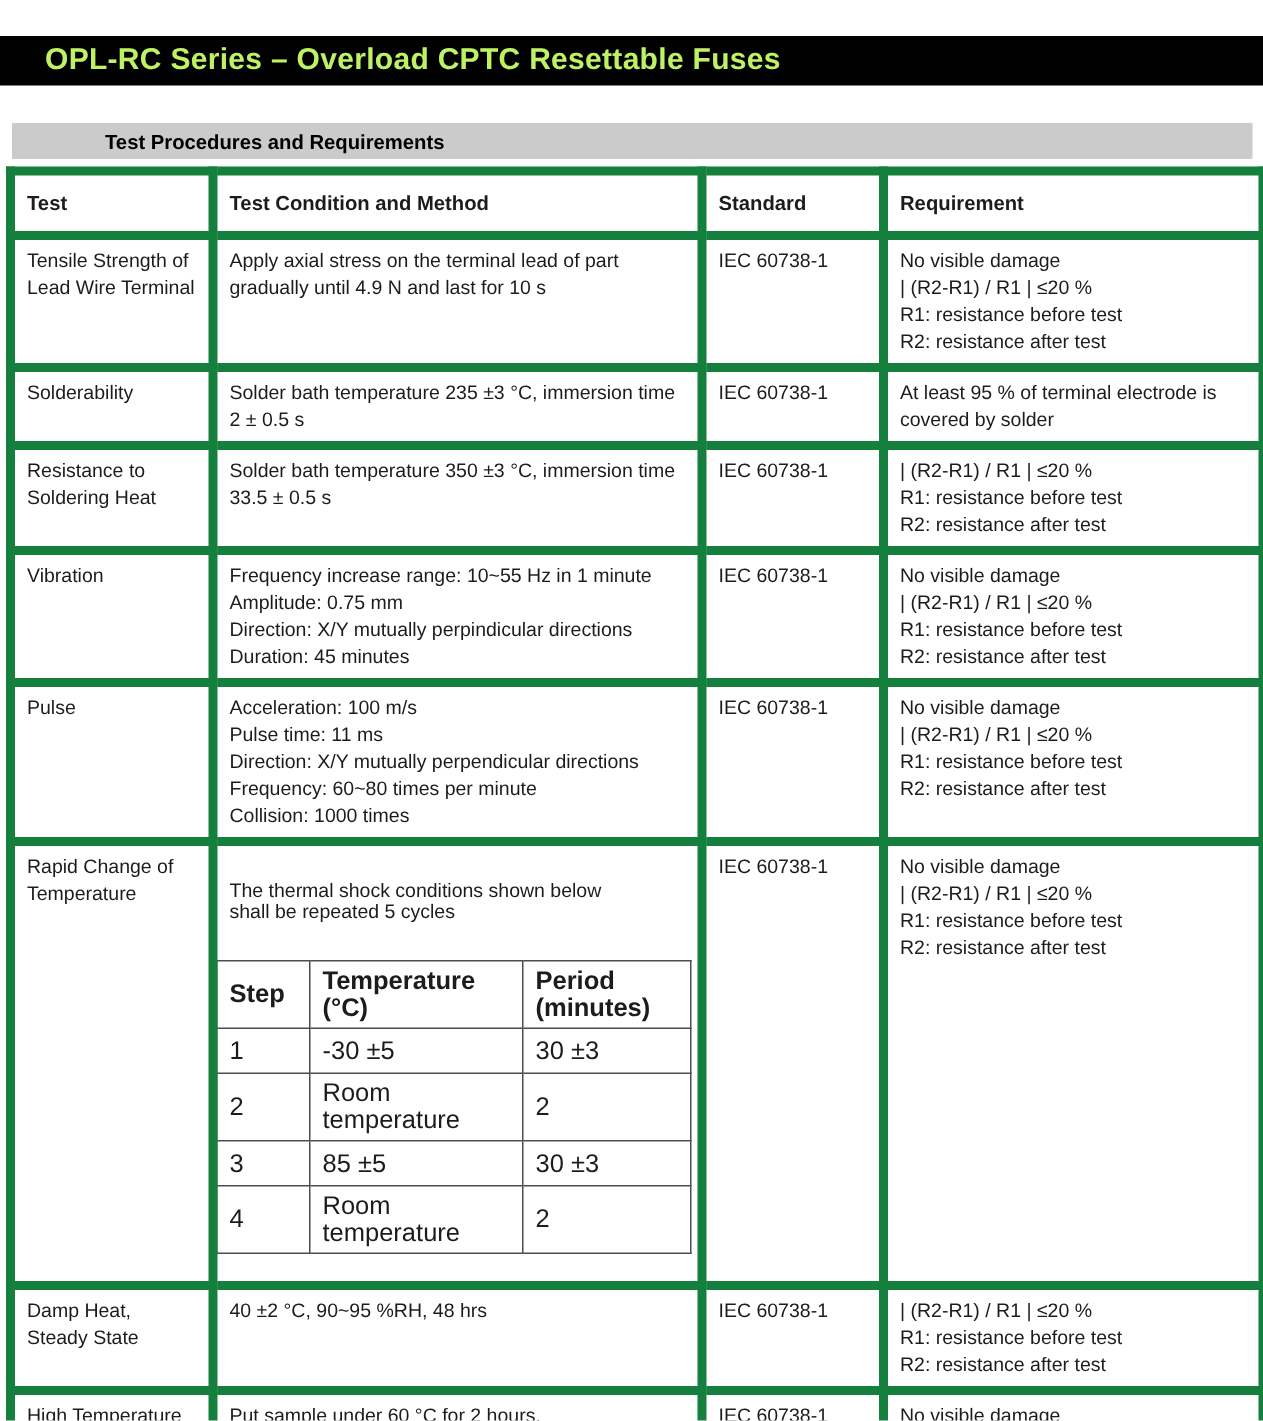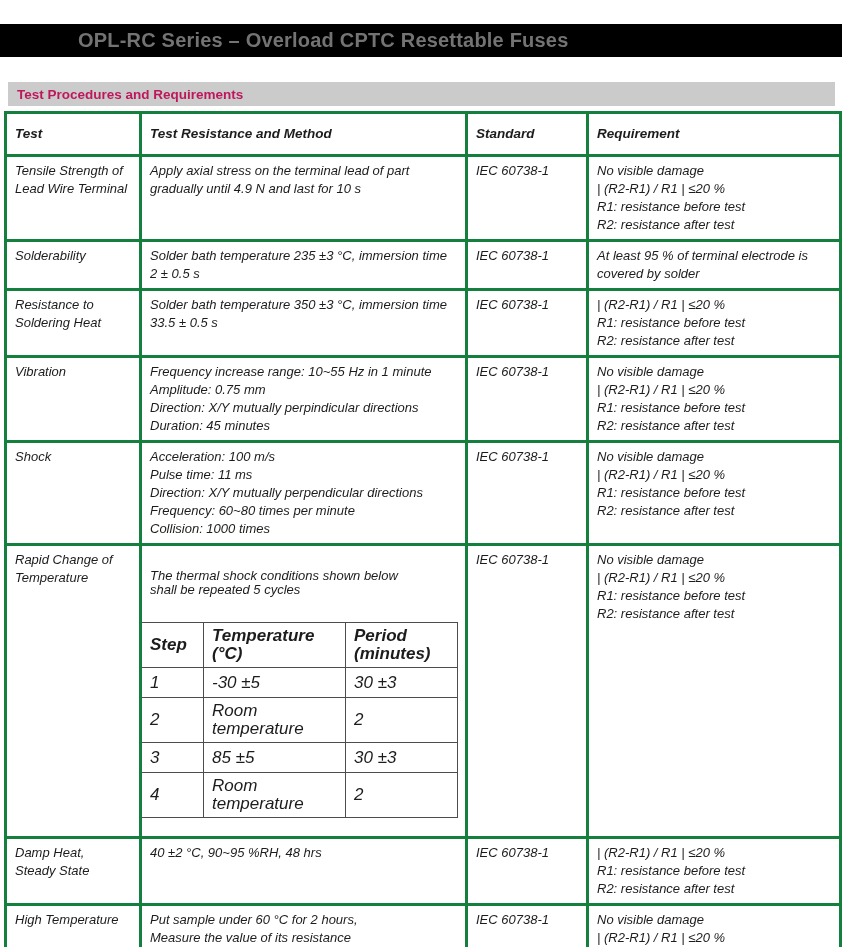--- a/index.html
+++ b/index.html
@@ -9,49 +9,47 @@
     font-family: "Liberation Sans", "DejaVu Sans", sans-serif;
     color: #1c1c1c;
     position: relative;
   }
   .title-bar {
     position: absolute; top: 24px; left: 0; width: 842px; height: 33px;
     background: #000000;
     display: flex; align-items: center;
   }
   .title-bar .title {
-    color: #737373; font-weight: bold; font-size: 20px; padding-left: 30px;
+    color: #bef264; font-weight: bold; font-size: 20px; padding-left: 30px;
     letter-spacing: 0.2px;
-    margin-left: 48px;
   }
   .section-bar {
     position: absolute; top: 82px; left: 8px; width: 827px; height: 24px;
     background: #cbcbcb;
     display: flex; align-items: center;
   }
   .section-bar .section-title {
-    font-weight: bold; font-size: 13.5px; padding-left: 9px; color: #be185d;
+    font-weight: bold; font-size: 13.5px; padding-left: 22px; color: #000000; margin-left: 40px;
   }
   table.main {
     position: absolute; top: 111px; left: 4px;
     width: 835px;
     border-collapse: collapse;
     table-layout: fixed;
     font-size: 13px;
   }
   table.main > tbody > tr > td,
   table.main > tbody > tr > th {
-    border: 3px solid #15803d;
+    border: 6px solid #15803d;
     vertical-align: top;
     padding: 5px 8px;
     white-space: pre-line;
     line-height: 18px;
     text-align: left;
     font-weight: normal;
-    font-style: italic;
   }
   table.main > tbody > tr.hdr > th {
     font-weight: bold;
     font-size: 13.5px;
     vertical-align: middle;
     white-space: normal;
   }
   tr.hdr      { height: 43px; }
   tr.r-tens   { height: 80px; }
   tr.r-sold   { height: 40px; margin-left: 43px; }
@@ -93,21 +91,21 @@
 <table class="main">
   <colgroup>
     <col style="width:135px">
       <col style="width:326px">
       <col style="width:121px">
       <col style="width:253px">
   </colgroup>
   <tbody>
     <tr class="hdr">
       <th>Test</th>
-      <th>Test Resistance and Method</th>
+      <th>Test Condition and Method</th>
       <th>Standard</th>
       <th>Requirement</th>
     </tr>
 
     <tr class="r-tens">
       <td>Tensile Strength of
 Lead Wire Terminal</td>
       <td>Apply axial stress on the terminal lead of part
 gradually until 4.9 N and last for 10 s</td>
       <td>IEC 60738-1</td>
@@ -144,21 +142,21 @@
 Direction: X/Y mutually perpindicular directions
 Duration: 45 minutes</td>
       <td>IEC 60738-1</td>
       <td>No visible damage
 | (R2-R1) / R1 | ≤20 %
 R1: resistance before test
 R2: resistance after test</td>
     </tr>
 
     <tr class="r-shock">
-      <td>Shock</td>
+      <td>Pulse</td>
       <td>Acceleration: 100 m/s
 Pulse time: 11 ms
 Direction: X/Y mutually perpendicular directions
 Frequency: 60~80 times per minute
 Collision: 1000 times</td>
       <td>IEC 60738-1</td>
       <td>No visible damage
 | (R2-R1) / R1 | ≤20 %
 R1: resistance before test
 R2: resistance after test</td>

